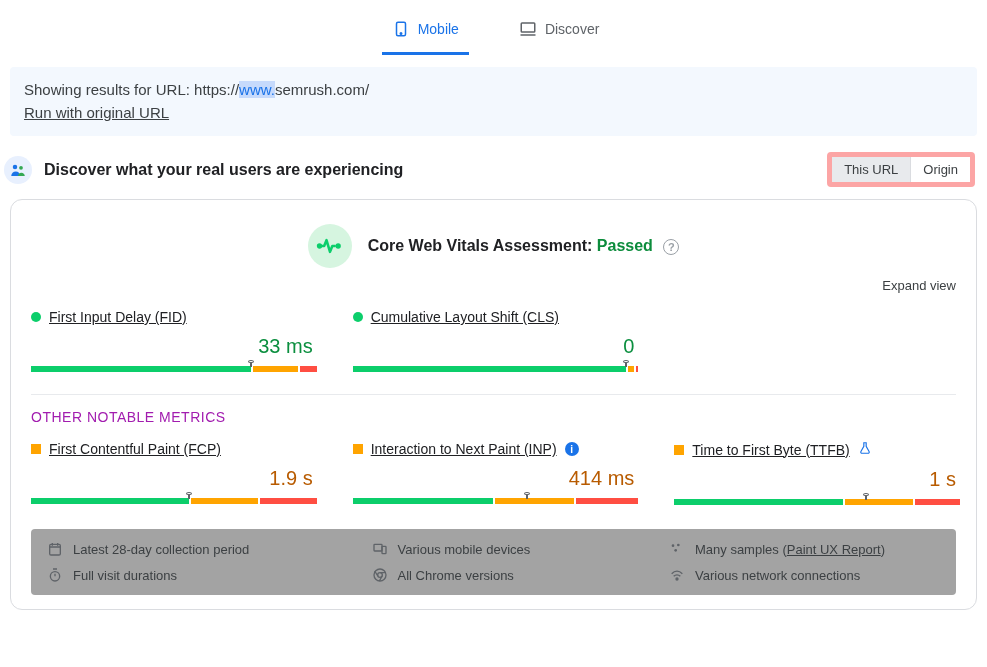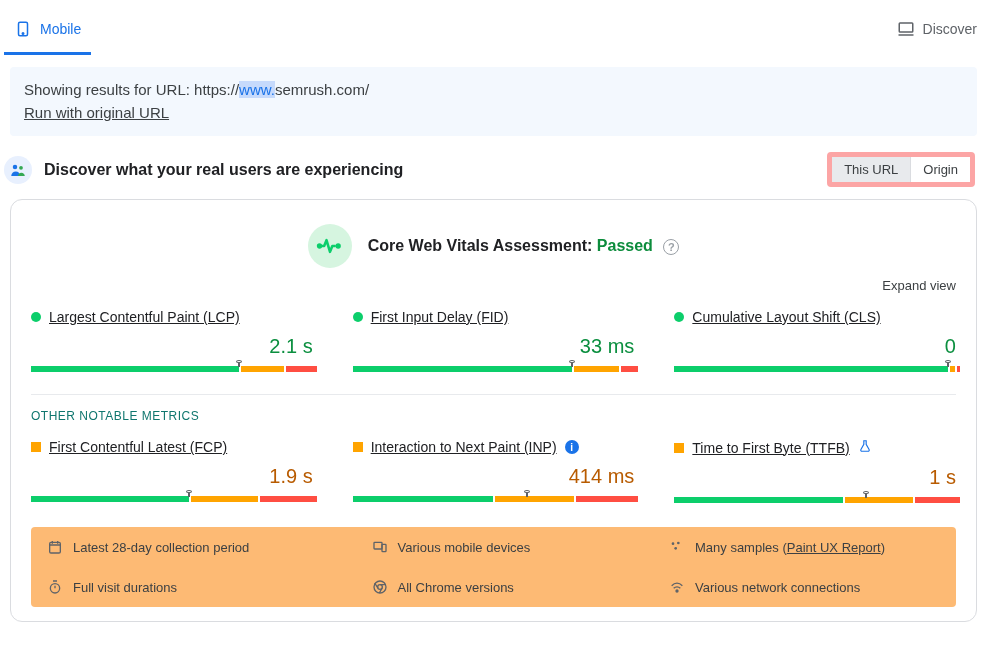--- a/index.html
+++ b/index.html
@@ -1,19 +1,19 @@
 <!DOCTYPE html>
 <html><head>
 <meta charset="utf-8">
 <style>
 * { box-sizing: border-box; margin: 0; padding: 0; }
 body { font-family: Arial, Helvetica, sans-serif; background: #fff; color: #202124; font-size: 14px; width: 987px; }
 
 
-.tabs { display: flex; justify-content: space-between; gap: 40px; padding: 14px 0 0 4px; }
+.tabs { display: flex; justify-content: center; gap: 40px; padding: 14px 0 0 4px; }
 .tab { display: flex; align-items: center; gap: 8px; padding: 6px 10px 14px; cursor: pointer; color: #5f6368; border-bottom: 3px solid transparent; font-size: 14px; }
 .tab.active { color: #1a73e8; border-bottom-color: #1a73e8; }
 .tab svg { width: 18px; height: 18px; }
 
 
 .url-notice { background: #f3f8fe; padding: 12px 14px; margin: 12px 10px; border-radius: 4px; font-size: 15px; color: #3c4043; line-height: 1.5; }
 .url-notice .host { color: #1a73e8; background: #c6dafc; }
 .url-notice .run-link { text-decoration: underline; cursor: pointer; color: #3c4043; }
 
 
@@ -54,24 +54,24 @@
 .dist { position: relative; height: 6px; margin-top: 8px; display: flex; gap: 2px; }
 .seg-green { background: #0cce6b; }
 .seg-orange { background: #ffa400; }
 .seg-red { background: #ff4e42; }
 .dist > div { height: 100%; }
 .marker { position: absolute; top: -5px; transform: translateX(-50%); width: 10px; height: 16px; display: flex; flex-direction: column; align-items: center; }
 .marker .stem { width: 2px; height: 12px; background: #5f6368; }
 .marker .knob { width: 6px; height: 6px; border: 1px solid #5f6368; border-radius: 50%; background: #fff; margin-top:-1px; }
 
 .divider { border-top: 1px solid #e8eaed; margin: 22px 0 14px; }
-.section-label { font-size: 12px; letter-spacing: 0.5px; color: #0f766e; margin-bottom: 16px; }
-
-
-.footer-box { background: #fdba74; border-radius: 4px; margin-top: 24px; padding: 12px 16px; display: grid; grid-template-columns: 1.05fr 0.95fr 1fr; gap: 24px 40px; font-size: 13px; color: #3c4043; text-align: center; }
+.section-label { font-size: 14px; letter-spacing: 0.5px; color: #a21caf; margin-bottom: 16px; }
+
+
+.footer-box { background: #a3a3a3; border-radius: 4px; margin-top: 24px; padding: 12px 16px; display: grid; grid-template-columns: 1.05fr 0.95fr 1fr; gap: 10px 40px; font-size: 13px; color: #3c4043; text-align: center; }
 .footer-item { display: flex; align-items: center; gap: 10px; }
 .footer-item svg { width: 16px; height: 16px; flex-shrink: 0; color: #5f6368; }
 .footer-item .lbl a { color: #3c4043; text-decoration: underline; }
 </style>
 </head>
 <body>
 
 <div class="tabs">
   <div class="tab active">
     <svg viewBox="0 0 24 24" fill="none" stroke="currentColor" stroke-width="2">
@@ -129,36 +129,20 @@
       <span class="help">?</span>
     </div>
   </div>
 
   <div class="expand-row">Expand view</div>
 
   <div class="metrics" id="core-metrics">
       <div>
         <div class="metric-row">
           <span class="dot green"></span>
-          <span class="metric-name">Largest Contentful Paint (LCP)</span>
-        </div>
-        <div class="metric-value green">2.1 s</div>
-        <div class="dist">
-          <div class="seg-green" style="flex: 0 0 74%;"></div>
-          <div class="seg-orange" style="flex: 0 0 15%;"></div>
-          <div class="seg-red" style="flex: 0 0 11%;"></div>
-          <div class="marker" style="left: 74%;">
-            <div class="knob"></div>
-            <div class="stem"></div>
-          </div>
-        </div>
-      </div>
-      <div>
-        <div class="metric-row">
-          <span class="dot green"></span>
           <span class="metric-name">First Input Delay (FID)</span>
         </div>
         <div class="metric-value green">33 ms</div>
         <div class="dist">
           <div class="seg-green" style="flex: 0 0 78%;"></div>
           <div class="seg-orange" style="flex: 0 0 16%;"></div>
           <div class="seg-red" style="flex: 0 0 6%;"></div>
           <div class="marker" style="left: 78%;">
             <div class="knob"></div>
             <div class="stem"></div>
@@ -183,21 +167,21 @@
       </div>
     </div>
 
   <div class="divider"></div>
   <div class="section-label">OTHER NOTABLE METRICS</div>
 
   <div class="metrics" id="other-metrics">
       <div>
         <div class="metric-row">
           <span class="dot orange"></span>
-          <span class="metric-name">First Contentful Latest (FCP)</span>
+          <span class="metric-name">First Contentful Paint (FCP)</span>
         </div>
         <div class="metric-value orange">1.9 s</div>
         <div class="dist">
           <div class="seg-green" style="flex: 0 0 56%;"></div>
           <div class="seg-orange" style="flex: 0 0 24%;"></div>
           <div class="seg-red" style="flex: 0 0 20%;"></div>
           <div class="marker" style="left: 56%;">
             <div class="knob"></div>
             <div class="stem"></div>
           </div>

